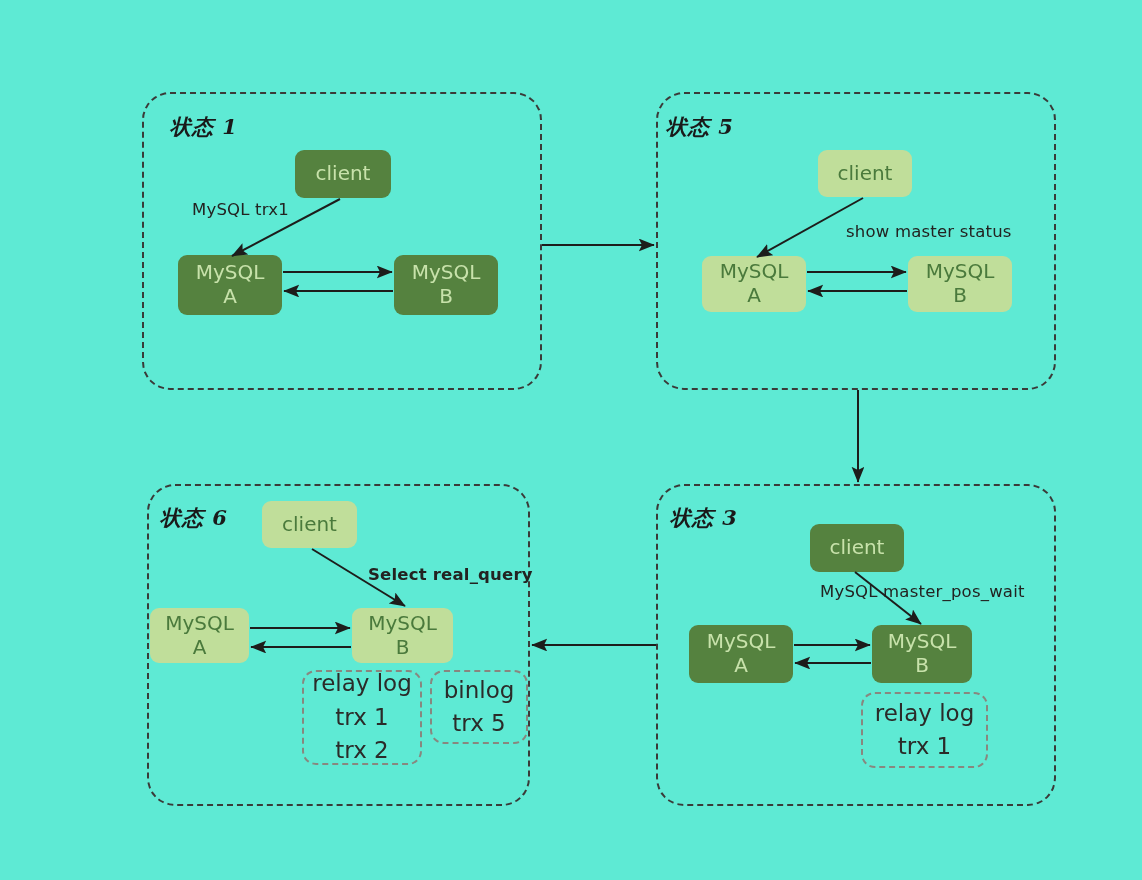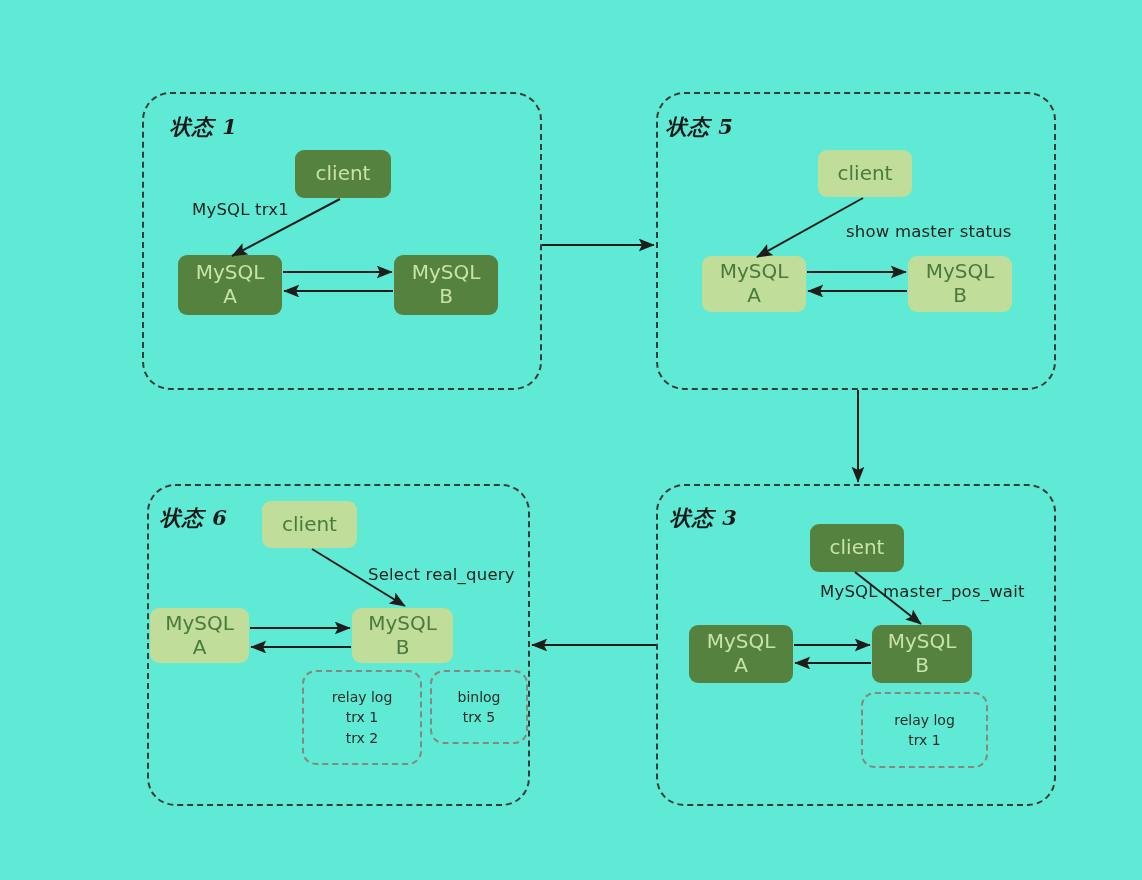--- a/index.html
+++ b/index.html
@@ -61,21 +61,21 @@
   .logbox {
     position: absolute;
     border: 2px dashed #88877f;
     border-radius: 14px;
     box-sizing: border-box;
     display: flex;
     flex-direction: column;
     align-items: center;
     justify-content: center;
     font-family: "DejaVu Sans", sans-serif;
-    font-size: 14px;
+    font-size: 23px;
     line-height: 1.45;
     color: #2b2b29;
     text-align: center;
     white-space: pre-line;
     background: transparent;
   }
   .edge-label {
     position: absolute;
     font-family: "DejaVu Sans", sans-serif;
     font-size: 16.5px;
@@ -166,21 +166,21 @@
   <div class="node light" style="left:150px; top:608px; width:99px; height:55px;">
     <span class="nline1">MySQL</span>
     <span class="nline2">A</span>
   </div>
 
   <div class="node light" style="left:352px; top:608px; width:101px; height:55px;">
     <span class="nline1">MySQL</span>
     <span class="nline2">B</span>
   </div>
 
-  <div class="edge-label" style="left:368px; top:565px;">Select real_query</div>
+  <div class="edge-label" style="left:368px; top:565px;font-weight:bold;">Select real_query</div>
 
   <div class="logbox" style="left:302px; top:670px; width:120px; height:95px;">relay log
 trx 1
 trx 2</div>
 
   <div class="logbox" style="left:430px; top:670px; width:98px; height:74px;">binlog
 trx 5</div>
 
   <svg class="overlay" viewBox="0 0 1142 880">
     <defs>

